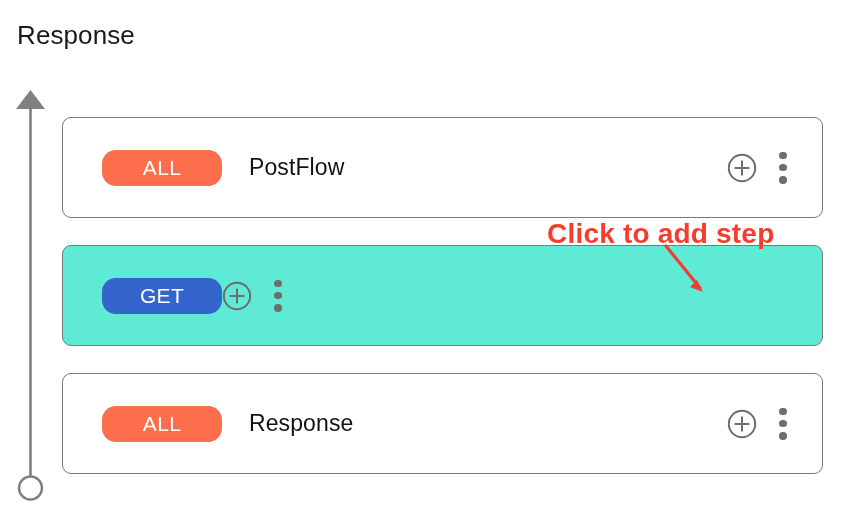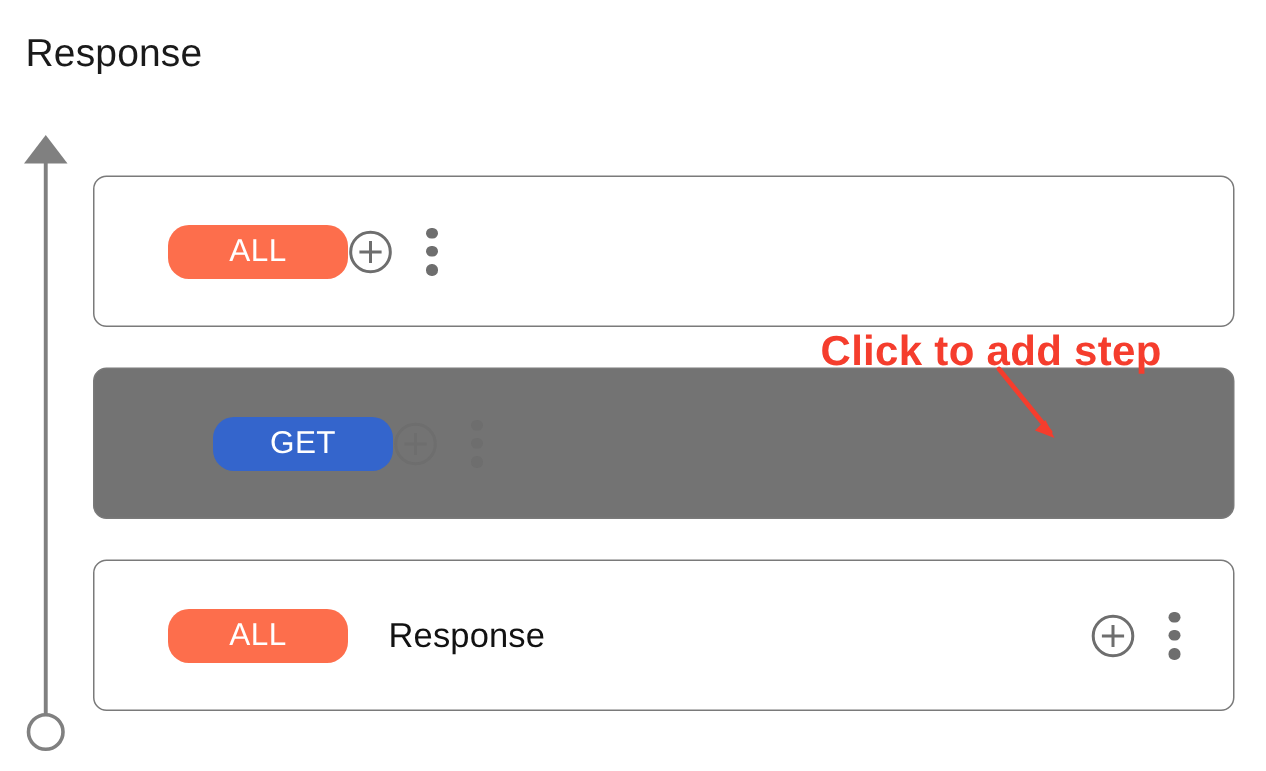--- a/index.html
+++ b/index.html
@@ -51,29 +51,28 @@
     box-sizing: border-box;
     height: 101px;
     border: 1.6px solid #7a7a7a;
     border-radius: 9px;
     background: #ffffff;
     display: flex;
     align-items: center;
     margin-bottom: 27px;
   }
   .flow-card.selected {
-    background: #737373;
-    padding-left: 30px;
+    background: #5eead4;
   }
   .flow-card:last-child { margin-bottom: 0; }
 
   
   .method-badge {
     flex: 0 0 auto;
-    margin-left: 49px;
+    margin-left: 39px;
     width: 120px;
     height: 36px;
     border-radius: 14px;
     color: #ffffff;
     font-size: 21px;
     font-weight: 400;
     letter-spacing: 0.3px;
     display: flex;
     align-items: center;
     justify-content: center;
@@ -162,20 +161,21 @@
     <polygon points="30.5,10 45,29 16,29" fill="#808080"></polygon>
 
     <circle cx="30.5" cy="408" r="11.5" fill="none" stroke="#808080" stroke-width="2.4"></circle>
   </svg>
 </div>
 
 <div class="card-stack">
 
   <div class="flow-card">
     <div class="method-badge badge-all">ALL</div>
+    <div class="step-name">PostFlow</div>
     <div class="card-actions">
       <span class="add-step-icon">
         <svg width="30" height="30" viewBox="0 0 30 30" xmlns="http://www.w3.org/2000/svg">
           <circle cx="15" cy="15" r="13.2" fill="none" stroke="#6e6e6e" stroke-width="2"></circle>
           <line x1="15" y1="7.6" x2="15" y2="22.4" stroke="#6e6e6e" stroke-width="2"></line>
           <line x1="7.6" y1="15" x2="22.4" y2="15" stroke="#6e6e6e" stroke-width="2"></line>
         </svg>
       </span>
       <span class="kebab-icon">
         <i></i>

